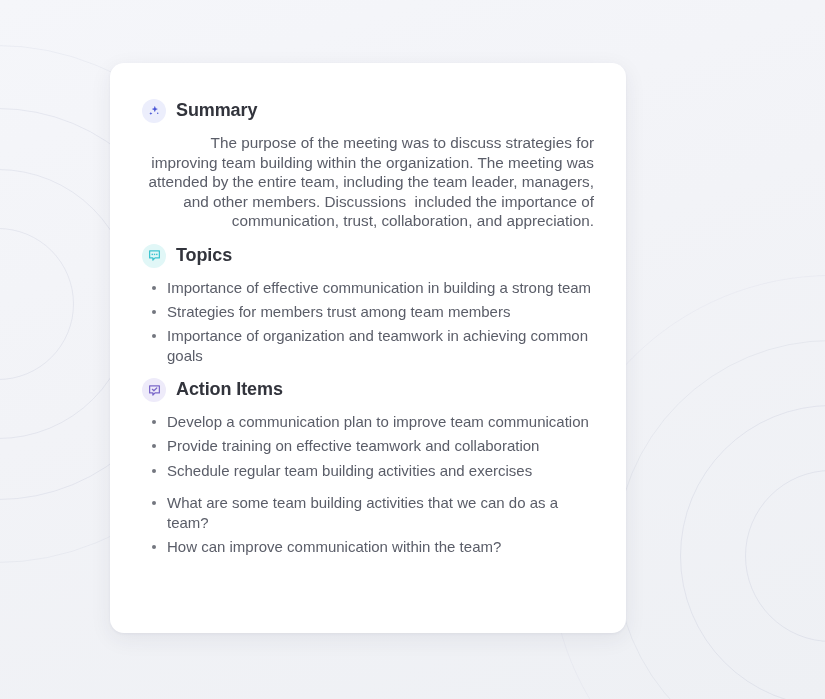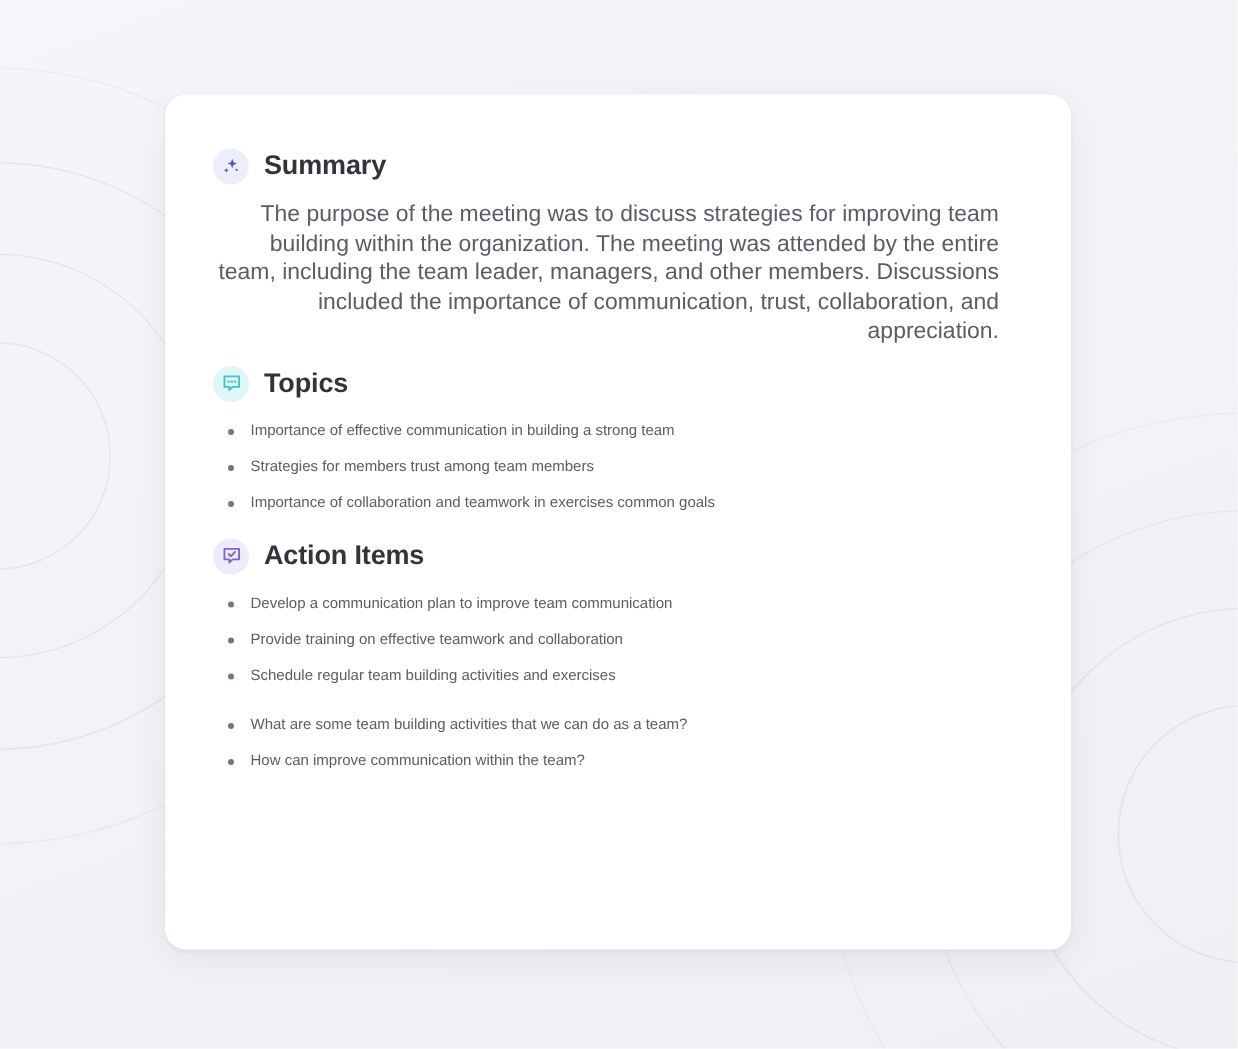--- a/index.html
+++ b/index.html
@@ -41,21 +41,21 @@
   .ring-right-1 { width: 170px; height: 170px; right: -92px;  top: 470px; }
   .ring-right-2 { width: 300px; height: 300px; right: -157px; top: 405px; }
   .ring-right-3 { width: 430px; height: 430px; right: -222px; top: 340px; border-color: rgba(150,157,185,0.12); }
   .ring-right-4 { width: 560px; height: 560px; right: -287px; top: 275px; border-color: rgba(150,157,185,0.08); }
 
   
   .card {
     position: absolute;
     left: 110px;
     top: 63px;
-    width: 604px;
+    width: 516px;
     height: 570px;
     background: #ffffff;
     border-radius: 14px;
     box-shadow: 0 6px 22px rgba(40, 45, 75, 0.07),
                 0 1px 3px rgba(40, 45, 75, 0.05);
     box-sizing: border-box;
     padding: 36px 32px 30px 32px;
     overflow: hidden;
   }
 
@@ -110,21 +110,21 @@
   }
 
   ul.bullets {
     margin: 0;
     padding: 0;
     list-style: none;
   }
   ul.bullets li {
     position: relative;
     padding-left: 25px;
-    font-size: 10px;
+    font-size: 15px;
     line-height: 19.6px;
     color: #5a5d68;
     margin-bottom: 4.5px;
     max-width: 520px;
   }
   ul.bullets li:last-child { margin-bottom: 0; }
   ul.bullets li::before {
     content: "";
     position: absolute;
     left: 10px;
@@ -174,21 +174,21 @@
           <rect x="7.3" y="9.1" width="2.3" height="2.3" fill="#3ec4d0"></rect>
           <rect x="10.9" y="9.1" width="2.3" height="2.3" fill="#3ec4d0"></rect>
           <rect x="14.5" y="9.1" width="2.3" height="2.3" fill="#3ec4d0"></rect>
         </svg>
       </span>
       <span class="section-title">Topics</span>
     </div>
     <ul class="bullets">
       <li>Importance of effective communication in building a strong team</li>
       <li>Strategies for members trust among team members</li>
-      <li>Importance of collaboration and teamwork in exercises common goals</li>
+      <li>Importance of organization and teamwork in achieving common goals</li>
     </ul>
   </div>
 
   <div class="section">
     <div class="section-head">
       <span class="sec-icon ic-action">
         <svg width="15" height="15" viewBox="0 0 24 24" aria-hidden="true">
           <path d="M4.2 4.6h15.6v11.2H12.9l-3.5 3.4v-3.4H4.2z" fill="none" stroke="#7b68c9" stroke-width="2" stroke-linejoin="round"></path>
           <path d="M8.6 10.1l2.4 2.4 4.6-4.6" fill="none" stroke="#7b68c9" stroke-width="2" stroke-linecap="round" stroke-linejoin="round"></path>
         </svg>

